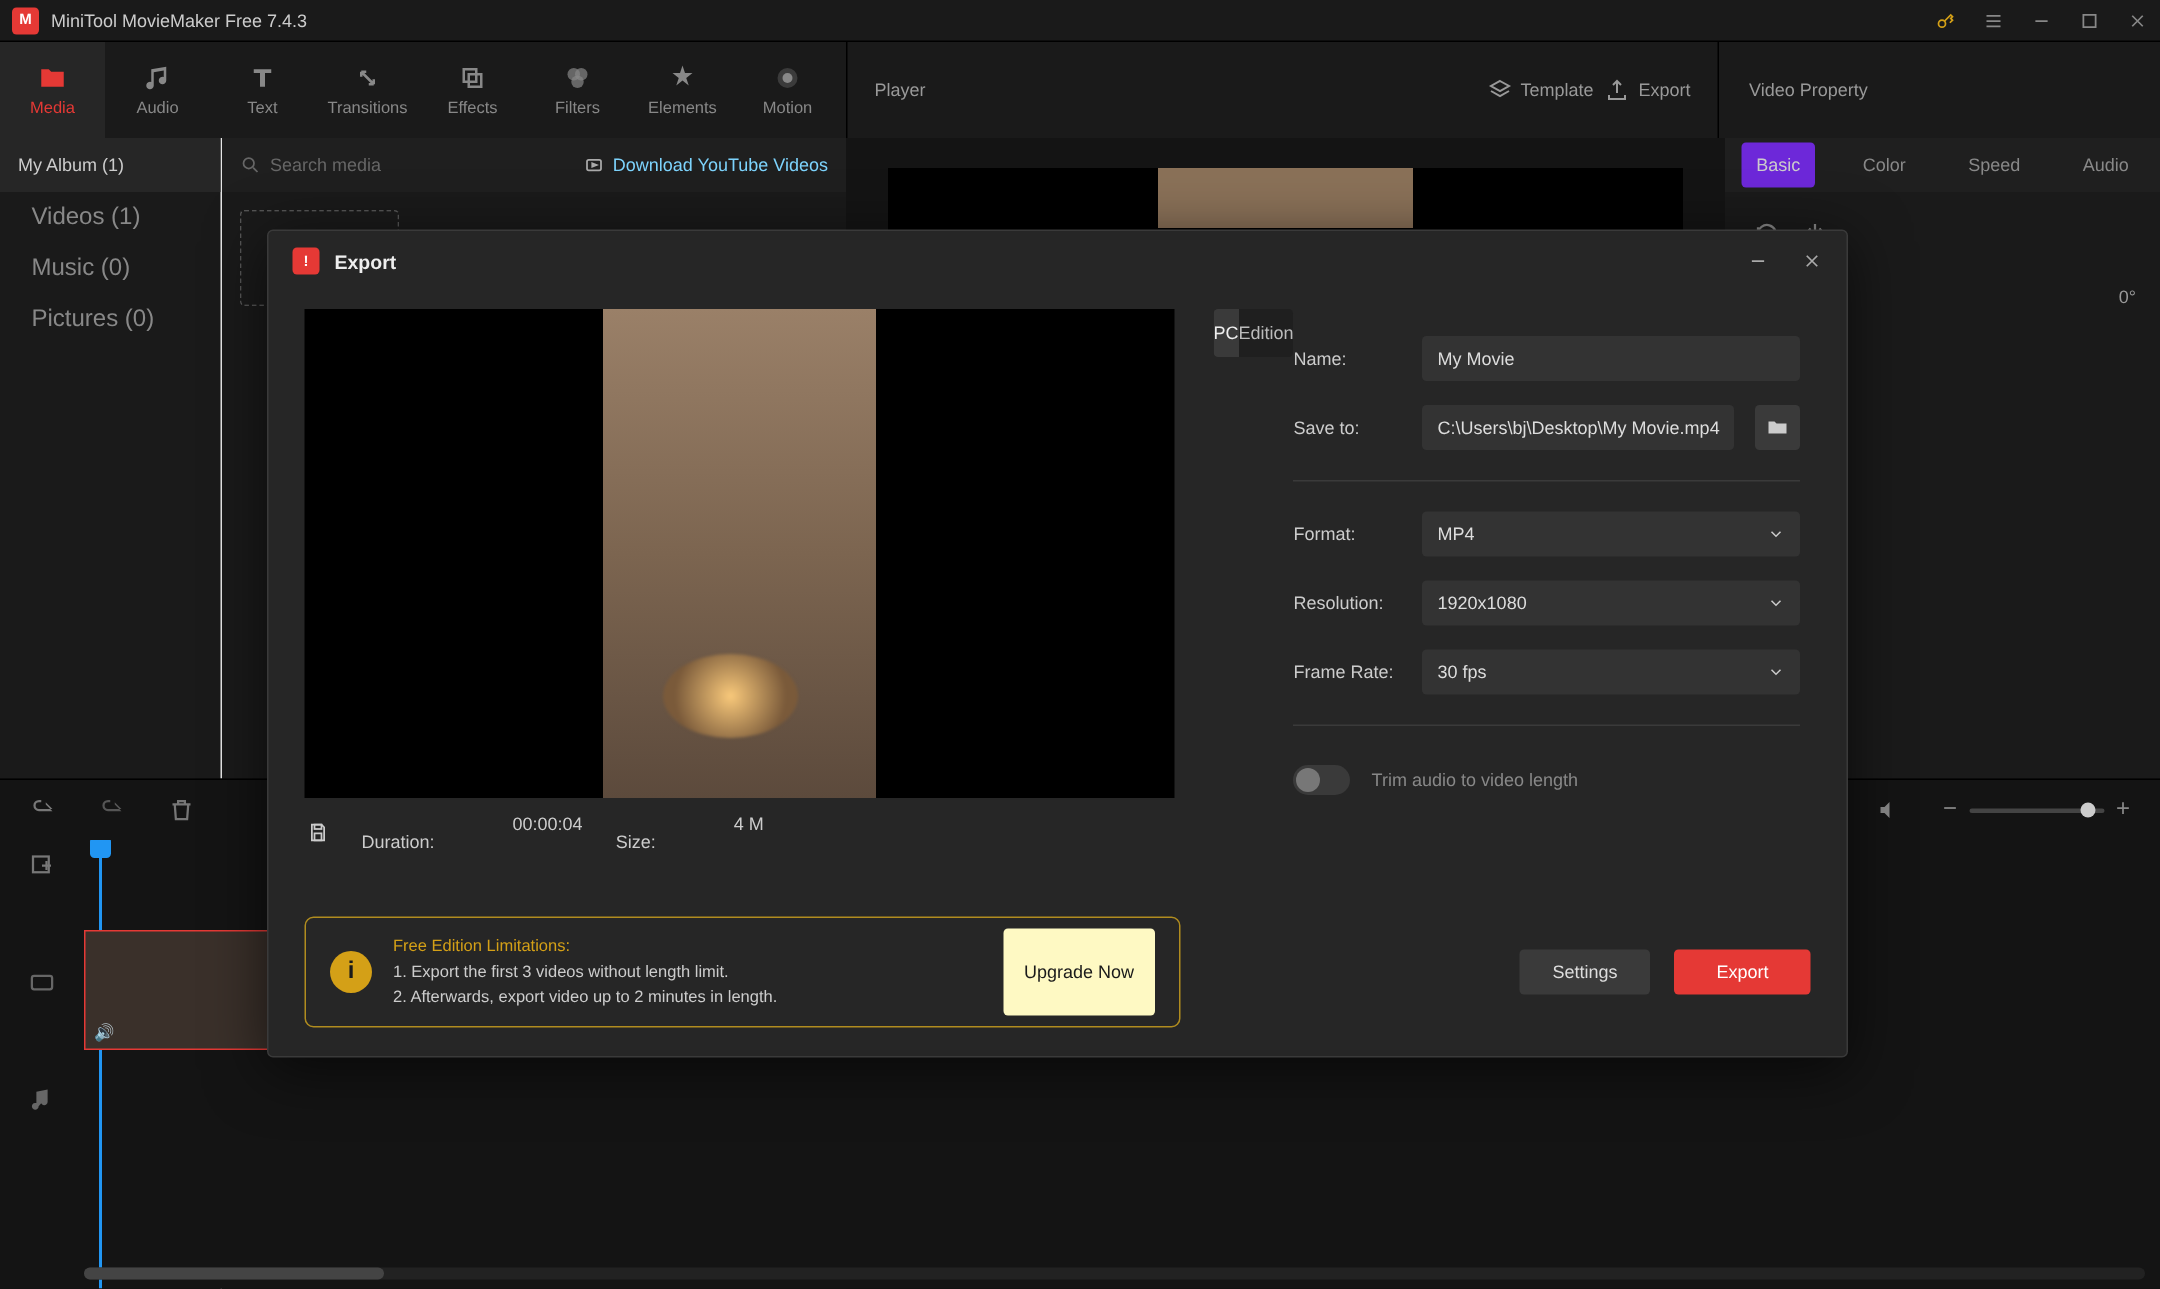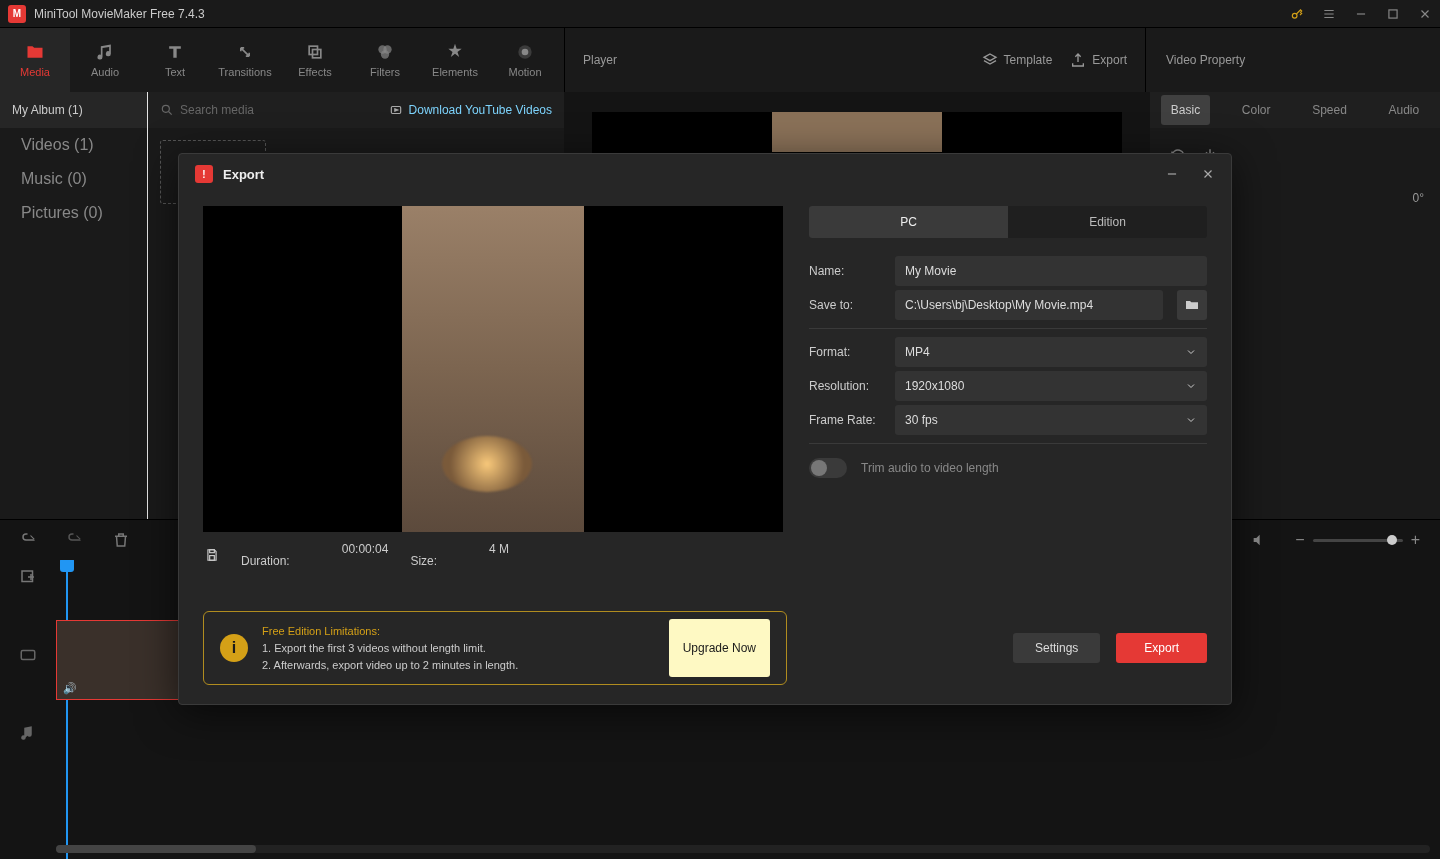--- a/index.html
+++ b/index.html
@@ -16,21 +16,21 @@
 
 
 .toolbar { height: 64px; background: #1a1a1a; display: flex; align-items: stretch; }
 .tool-tabs { display: flex; padding: 0 0; }
 .tool-tab { width: 70px; display: flex; flex-direction: column; align-items: center; justify-content: center; gap: 4px; color: #888; cursor: pointer; }
 .tool-tab.active { color: #e53935; background: #262626; }
 .tool-tab .ticon { width: 20px; height: 20px; }
 .tool-tab span { font-size: 11px; }
 .toolbar .divider-v { width: 1px; background: #000; margin: 0 4px; }
 .toolbar .player-section { flex: 1; display: flex; align-items: center; padding: 0 14px; color: #999; justify-content: space-between; }
-.toolbar .player-actions { display: flex; gap: 18px; align-items: center; }
+.toolbar .player-actions { display: flex; gap: 8px; align-items: center; }
 .toolbar .player-actions .pa { display: flex; gap: 6px; align-items: center; cursor: pointer; }
 .toolbar .prop-section { width: 290px; display: flex; align-items: center; padding: 0 16px; color: #999; }
 
 
 .main-row { display: flex; height: calc(100% - 28px - 64px); }
 .sidebar-left { width: 148px; background: #1a1a1a; border-right: 1px solid #e5e5e5; }
 .sidebar-left .lhead { height: 36px; background: #262626; display:flex;align-items:center;padding:0 12px;color:#ccc;font-size:12px;}
 .sidebar-left .litem { height: 34px; display:flex;align-items:center;padding:0 21px;color:#888;font-size:16px;cursor:pointer;}
 
 .media-panel { width: 416px; background: #1a1a1a; display:flex;flex-direction:column; }
@@ -40,21 +40,21 @@
 .media-grid { padding: 12px; display:flex; gap:10px; }
 .import-box { width: 106px; height:64px; border:1px dashed #555; border-radius:3px; display:flex;align-items:center;justify-content:center;color:#555;font-size:20px;cursor:pointer;}
 
 .player-panel { flex:1; background:#141414; display:flex;flex-direction:column;align-items:center;padding-top:20px;}
 .player-preview { width:530px; height:300px; background:#000; display:flex;align-items:flex-start;justify-content:center;}
 .player-preview .strip { width:170px;height:40px;background:#8a7158;}
 
 .prop-panel { width: 290px; background:#1a1a1a; padding: 0; }
 .prop-tabs { height:36px;display:flex;align-items:center;justify-content:space-around;background:#1f1f1f;}
 .prop-tabs .pt { color:#888;padding:8px 10px;cursor:pointer;font-size:12px;}
-.prop-tabs .pt.active { background:#404040;color:#ccc;border-radius:3px;}
+.prop-tabs .pt.active { background:#6d28d9;color:#ccc;border-radius:3px;}
 .prop-body { padding:16px; }
 .prop-row { display:flex;align-items:center;gap:8px;margin-bottom:18px;}
 .prop-row .ico { width:24px;height:24px;display:flex;align-items:center;justify-content:center;}
 .prop-row .val { width:50px;text-align:right;color:#999;}
 .reset-row { display:flex;justify-content:flex-end;margin-top:180px;}
 .reset-btn { background:#2a2a2a;color:#888;padding:8px 28px;border-radius:3px;cursor:pointer;}
 
 
 .timeline-area { position:absolute; left:0; right:0; bottom:0; height:340px; background:#141414; border-top:1px solid #000;}
 .timeline-tools { height:40px; display:flex;align-items:center;padding:0 20px;gap:28px;}
@@ -89,25 +89,25 @@
 .modal-body { flex:1; display:flex; padding:12px 24px 0 24px; gap:26px;}
 .modal-left { width:580px; display:flex; flex-direction:column;}
 .preview-box { height:326px; background:#000; display:flex;align-items:center;justify-content:center;}
 .preview-img { width:182px; height:326px; background:linear-gradient(180deg,#9a8068 0%,#7c6550 50%,#5c4a3c 100%); position:relative; overflow:hidden;}
 .preview-img::after{content:"";position:absolute;bottom:40px;left:40px;width:90px;height:56px;background:radial-gradient(circle,#f8c87a 0%,#7a5a3a 70%);border-radius:50%;filter:blur(1px);}
 .meta-row { height:46px; display:flex;align-items:center;gap:22px;color:#ccc;font-size:12px;padding-left:2px;}
 .meta-row .pair{display:flex;gap:8px;}
 .meta-row .lbl{color:#ccc;margin-top:12px;}
 .meta-row .val{color:#ccc;margin-left:44px;}
 
-.modal-right { flex:1; display:flex; flex-direction:column;}
+.modal-right { flex:1; display:flex; }
 .export-tabs { height:32px; display:flex; background:#1f1f1f; border-radius:3px; overflow:hidden;}
 .export-tabs .et { flex:1; display:flex;align-items:center;justify-content:center;color:#bbb;cursor:pointer;font-size:12px;}
 .export-tabs .et.active { background:#3a3a3a; color:#eee;}
-.form-rows { padding-top:18px; display:flex;flex-direction:column;gap:4px;}
+.form-rows { padding-top:18px; display:flex;flex-direction:column;gap:16px;}
 .form-row { display:flex; align-items:center; gap:14px;}
 .form-row .flabel { width:72px; color:#ccc; font-size:12px;}
 .form-row .finput { flex:1; height:30px; background:#333; border-radius:3px; display:flex;align-items:center;padding:0 10px;color:#ddd;font-size:12px;}
 .form-row .finput.select::after { content:""; }
 .form-row .chev { margin-left:auto; }
 .form-row .browse-btn { width:30px;height:30px;background:#3a3a3a;border-radius:3px;display:flex;align-items:center;justify-content:center;cursor:pointer;}
 .divider-h { height:1px; background:#3a3a3a; margin:4px 0;}
 .toggle-row { display:flex;align-items:center;gap:14px;padding-top:6px;}
 .toggle { width:38px;height:20px;background:#3a3a3a;border-radius:10px;position:relative;cursor:pointer;}
 .toggle .knob{position:absolute;left:2px;top:2px;width:16px;height:16px;background:#777;border-radius:50%;}

